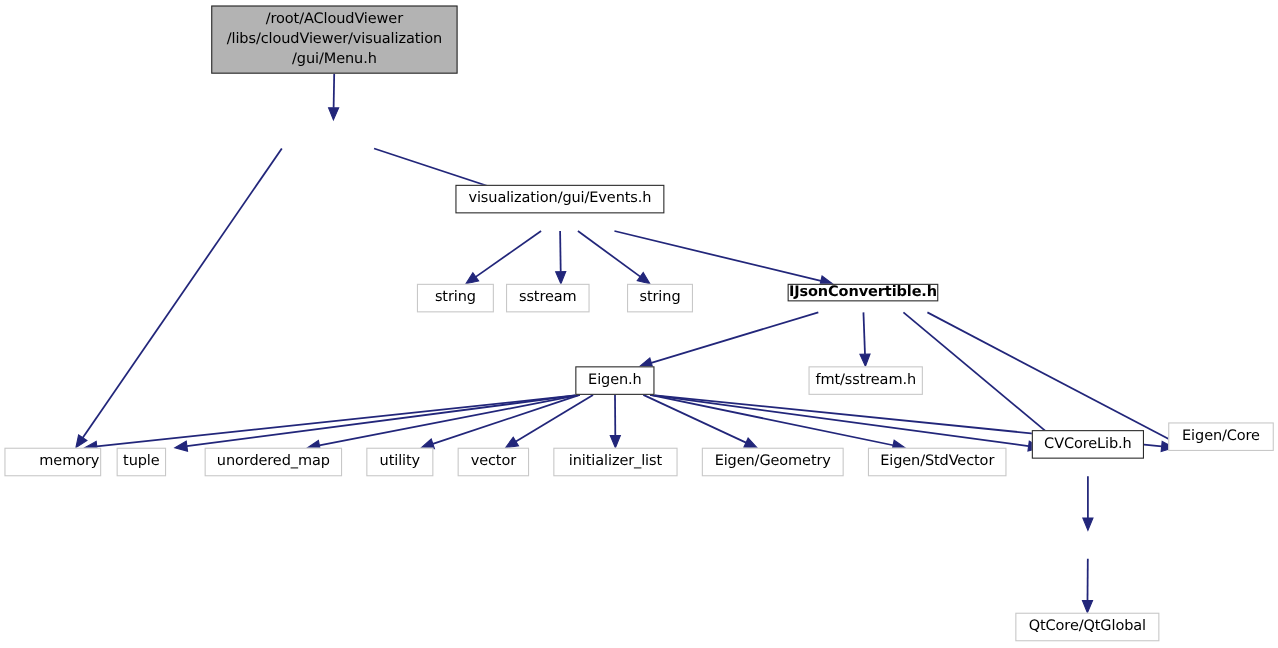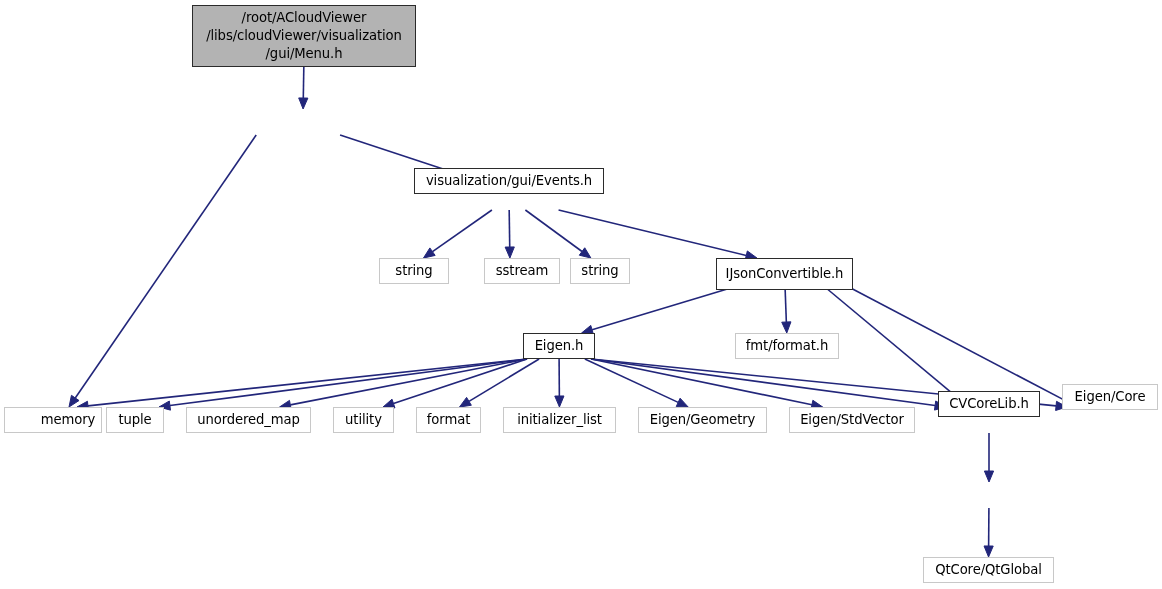--- a/index.html
+++ b/index.html
@@ -156,30 +156,30 @@
         <line x1="988.91" y1="508" x2="988.6308141454869" y2="546.0002968642837" stroke="#22267a" stroke-width="1.6"></line>
         <polygon points="988.55,557 984.0309382887327,545.9665018579891 993.230690002241,546.0340918705782" fill="#22267a" stroke="#22267a" stroke-width="1"></polygon>
       </g>
     </svg>
   <div id="node-layer">
       <div class="node root-node" style="left: 192px; top: 5px; width: 224px; height: 62px;"><span class="node-label">/root/ACloudViewer
 /libs/cloudViewer/visualization
 /gui/Menu.h</span></div>
       <div class="node bold-border" style="left: 414px; top: 168px; width: 190px; height: 26px;"><span class="node-label">visualization/gui/Events.h</span></div>
       <div class="node" style="left: 379px; top: 258px; width: 70px; height: 26px;"><span class="node-label">string</span></div>
-      <div class="node" style="left: 484px; top: 258px; width: 76px; height: 26px;"><span class="node-label">sstream</span></div>
+      <div class="node" style="left: 460px; top: 258px; width: 76px; height: 26px;"><span class="node-label">sstream</span></div>
       <div class="node" style="left: 570px; top: 258px; width: 60px; height: 26px;"><span class="node-label">string</span></div>
-      <div class="node bold-border" style="left: 716px; top: 258px; width: 137px; height: 32px;"><span class="node-label">IJsonConvertible.h</span></div>
+      <div class="node bold-border" style="left: 716px; top: 258px; width: 137px; height: 16px; font-weight: bold;"><span class="node-label">IJsonConvertible.h</span></div>
       <div class="node bold-border" style="left: 523px; top: 333px; width: 72px; height: 26px;"><span class="node-label">Eigen.h</span></div>
-      <div class="node" style="left: 735px; top: 333px; width: 104px; height: 26px;"><span class="node-label">fmt/format.h</span></div>
-      <div class="node" style="left: 4px; top: 407px; width: 98px; height: 26px; padding-left: 30px;"><span class="node-label">memory</span></div>
-      <div class="node" style="left: 106px; top: 407px; width: 58px; height: 26px; justify-content: center;"><span class="node-label">tuple</span></div>
+      <div class="node" style="left: 735px; top: 333px; width: 104px; height: 26px;"><span class="node-label">fmt/sstream.h</span></div>
+      <div class="node" style="left: 4px; top: 407px; width: 88px; height: 26px; padding-left: 30px;"><span class="node-label">memory</span></div>
+      <div class="node" style="left: 106px; top: 407px; width: 45px; height: 26px; justify-content: center;"><span class="node-label">tuple</span></div>
       <div class="node" style="left: 186px; top: 407px; width: 125px; height: 26px;"><span class="node-label">unordered_map</span></div>
       <div class="node" style="left: 333px; top: 407px; width: 61px; height: 26px;"><span class="node-label">utility</span></div>
-      <div class="node" style="left: 416px; top: 407px; width: 65px; height: 26px;"><span class="node-label">format</span></div>
+      <div class="node" style="left: 416px; top: 407px; width: 65px; height: 26px;"><span class="node-label">vector</span></div>
       <div class="node" style="left: 503px; top: 407px; width: 113px; height: 26px;"><span class="node-label">initializer_list</span></div>
       <div class="node" style="left: 638px; top: 407px; width: 129px; height: 26px; align-items: center;"><span class="node-label">Eigen/Geometry</span></div>
       <div class="node" style="left: 789px; top: 407px; width: 126px; height: 26px;"><span class="node-label">Eigen/StdVector</span></div>
       <div class="node bold-border" style="left: 938px; top: 391px; width: 102px; height: 26px;"><span class="node-label">CVCoreLib.h</span></div>
       <div class="node" style="left: 1062px; top: 384px; width: 96px; height: 26px;"><span class="node-label">Eigen/Core</span></div>
       <div class="node" style="left: 923px; top: 557px; width: 131px; height: 26px;"><span class="node-label">QtCore/QtGlobal</span></div>
     </div>
 </div>
 
 </body></html>

